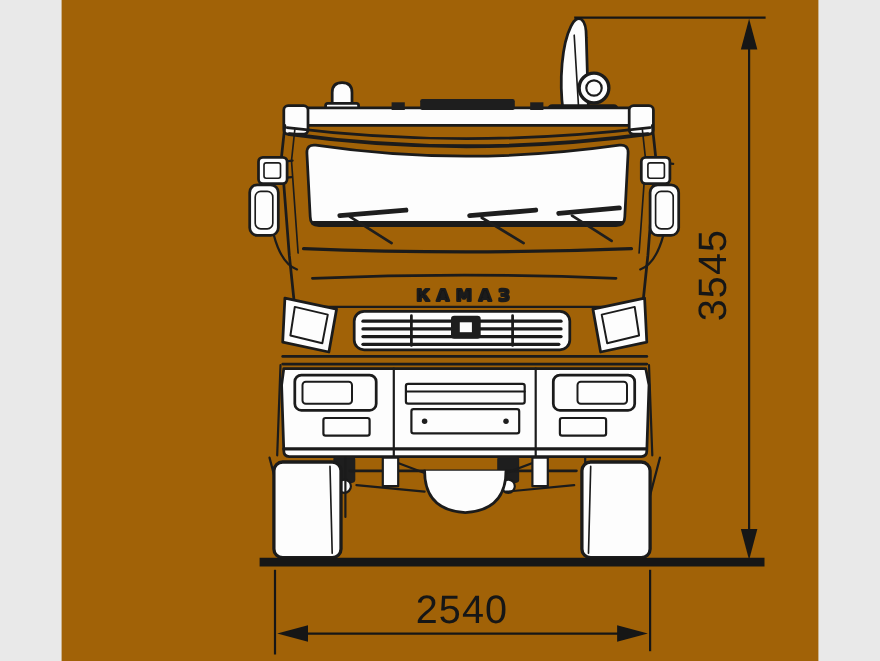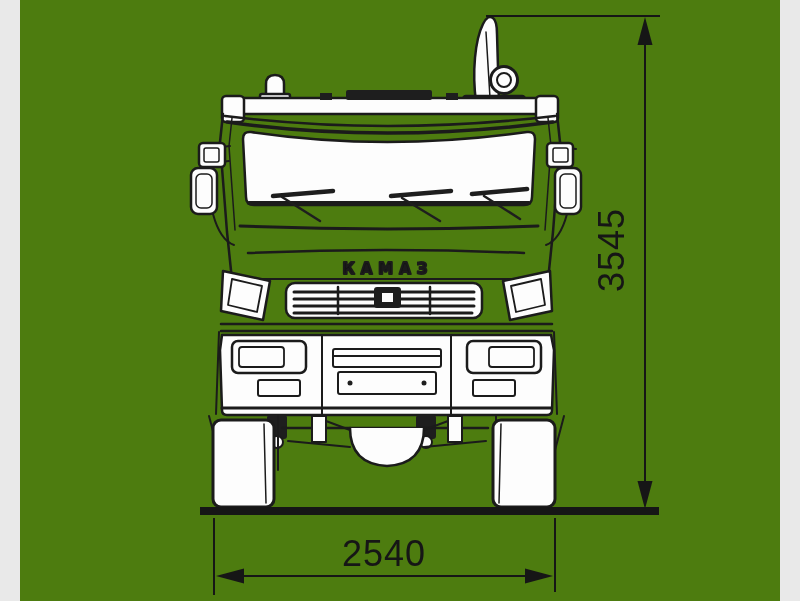--- a/index.html
+++ b/index.html
@@ -3,24 +3,24 @@
 <meta charset="utf-8">
 <style>
   html, body {
     margin: 0;
     padding: 0;
     background: #e9e9e9;
     font-family: "Liberation Sans", sans-serif;
   }
   .stage {
     position: relative;
-    width: 760px;
+    width: 688px;
     height: 601px;
     margin: 0 auto;
-    background: #4d7c0f;
+    background: #a16207;
     overflow: hidden;
   }
   svg { display: block; }
   .dim-text {
     font-family: "Liberation Sans", sans-serif;
     font-size: 36px;
     fill: #161616;
     letter-spacing: 1px;
   }
   .logo-text {

